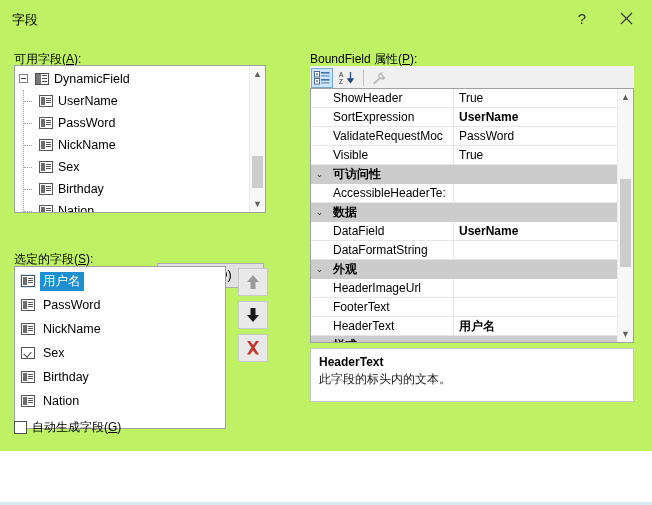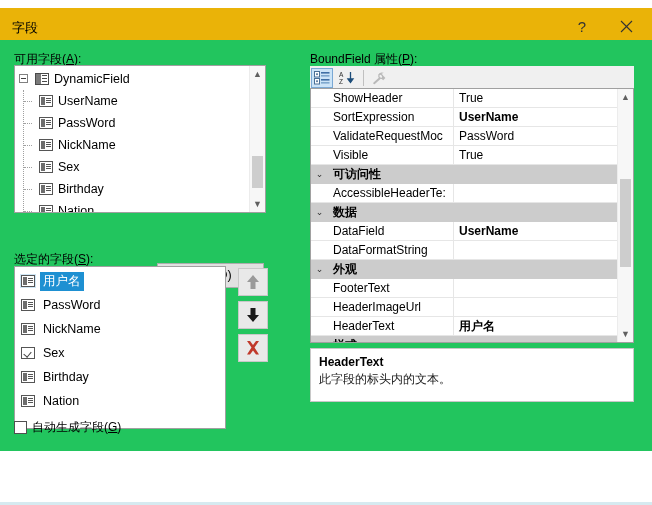--- a/index.html
+++ b/index.html
@@ -15,23 +15,22 @@
     color: #000000;
     overflow: hidden;
     position: relative;
   }
 
   
   .titlebar {
     position: absolute;
     left: 0; top: 0;
     width: 652px; height: 40px;
-    background: #eab308;
+    background: #bef264;
     border-bottom: 1px solid #e8e8e8;
-    margin-top: 8px;
   }
   .title-text {
     position: absolute;
     left: 12px; top: 11px;
     font-size: 13px;
     color: #000000;
   }
   .titlebar-btn {
     position: absolute;
     top: 0;
@@ -46,21 +45,21 @@
   }
   .btn-help { right: 48px; }
   .btn-close { right: 4px; }
   .btn-close svg { display: block; }
 
   
   .body-area {
     position: absolute;
     left: 0; top: 40px;
     width: 652px; height: 411px;
-    background: #22c55e;
+    background: #bef264;
   }
   .footer-area {
     position: absolute;
     left: 0; top: 451px;
     width: 652px; height: 54px;
     background: #ffffff;
     border-top: 1px solid #ffffff;
   }
   .footer-line {
     position: absolute;
@@ -631,26 +630,26 @@
           <div class="name">DataFormatString</div>
           <div class="val"></div>
         </div>
         <div class="pg-row category">
           <div class="gut">⌄</div>
           <div class="name">外观</div>
           <div class="val"></div>
         </div>
         <div class="pg-row">
           <div class="gut"></div>
+          <div class="name">HeaderImageUrl</div>
+          <div class="val"></div>
+        </div>
+        <div class="pg-row">
+          <div class="gut"></div>
           <div class="name">FooterText</div>
-          <div class="val"></div>
-        </div>
-        <div class="pg-row">
-          <div class="gut"></div>
-          <div class="name">HeaderImageUrl</div>
           <div class="val"></div>
         </div>
         <div class="pg-row">
           <div class="gut"></div>
           <div class="name">HeaderText</div>
           <div class="val bold">用户名</div>
         </div>
         <div class="pg-row category partial">
           <div class="gut">⌄</div>
           <div class="name">样式</div>

